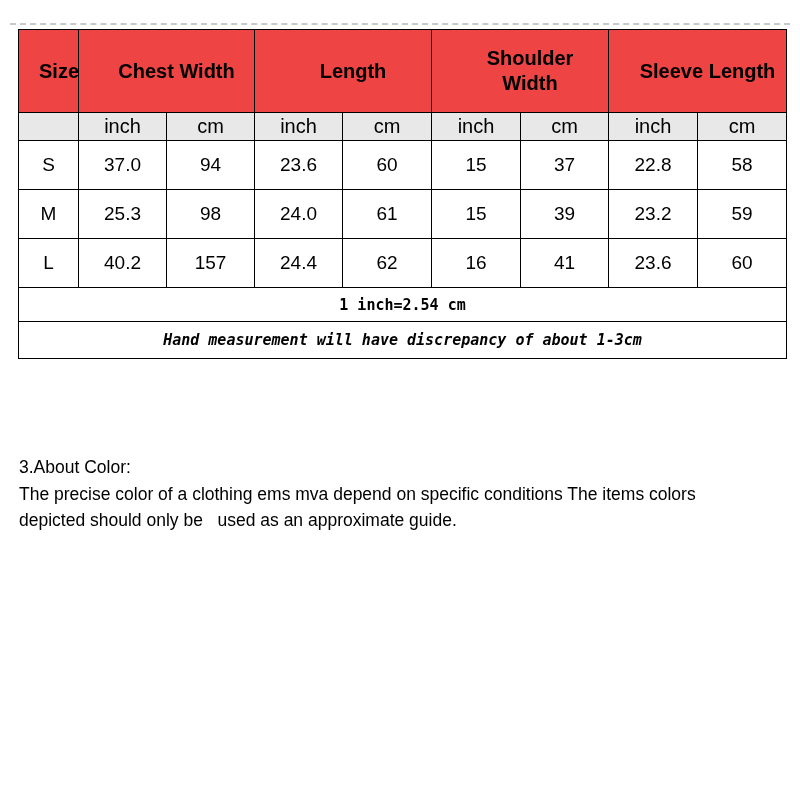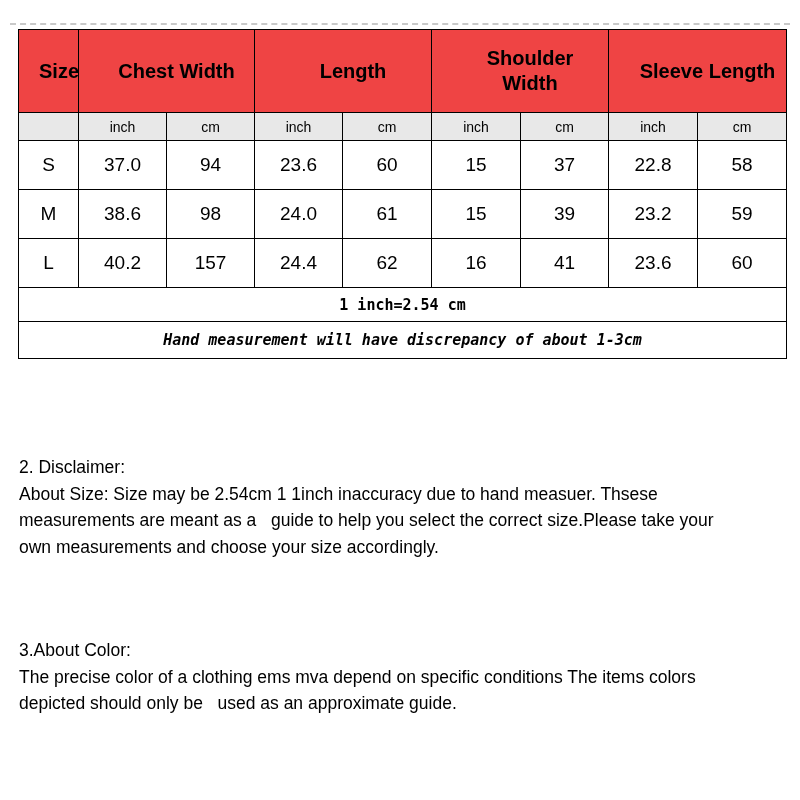--- a/index.html
+++ b/index.html
@@ -50,21 +50,21 @@
     padding-left: 20px;
   }
   tr.group-header th .narrow {
     display: block;
     width: 120px;
     margin: 16px auto;
   }
   tr.unit-header td {
     height: 27px;
     background: #e8e8e8;
-    font-size: 14px;
+    font-size: 20px;
     font-weight: normal;
   }
   tr.data-row td {
     height: 48px;
     background: #ffffff;
     font-size: 19px;
   }
   tr.note-row td {
     background: #ffffff;
     font-family: "DejaVu Sans Mono", monospace;
@@ -131,21 +131,21 @@
     <td>94</td>
     <td>23.6</td>
     <td>60</td>
     <td>15</td>
     <td>37</td>
     <td>22.8</td>
     <td>58</td>
   </tr>
   <tr class="data-row">
     <td>M</td>
-    <td>38.6</td>
+    <td>25.3</td>
     <td>98</td>
     <td>24.0</td>
     <td>61</td>
     <td>15</td>
     <td>39</td>
     <td>23.2</td>
     <td>59</td>
   </tr>
   <tr class="data-row">
     <td>L</td>
@@ -161,21 +161,17 @@
   <tr class="note-row note-1">
     <td colspan="9">1 inch=2.54 cm</td>
   </tr>
   <tr class="note-row note-2">
     <td colspan="9">Hand measurement will have discrepancy of about 1-3cm</td>
   </tr>
 </tbody>
   </table>
 
 <div class="description">
-  <div class="para">2. Disclaimer:
-About Size: Size may be 2.54cm 1 1inch inaccuracy due to hand measuer. Thsese
-measurements are meant as a   guide to help you select the correct size.Please take your
-own measurements and choose your size accordingly.</div>
   <div class="para">3.About Color:
 The precise color of a clothing ems mva depend on specific conditions The items colors
 depicted should only be   used as an approximate guide.</div>
   
 </div>
 
 </body></html>

